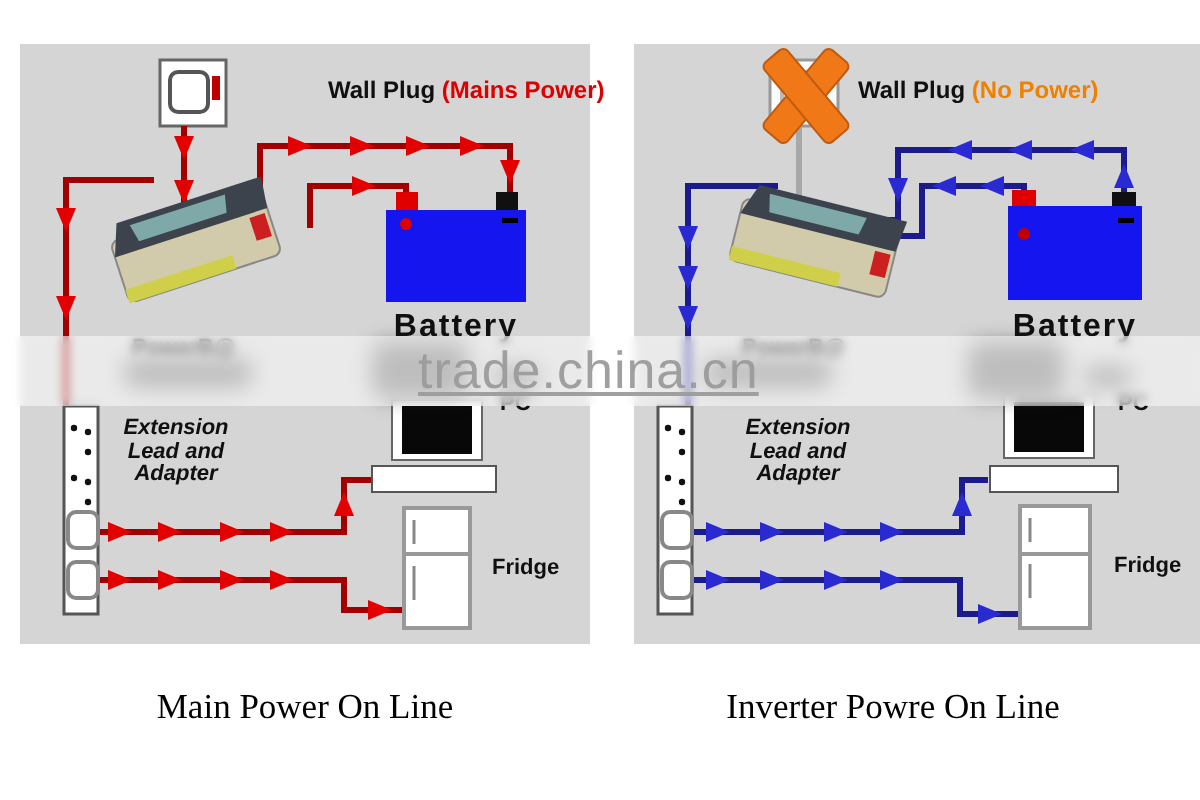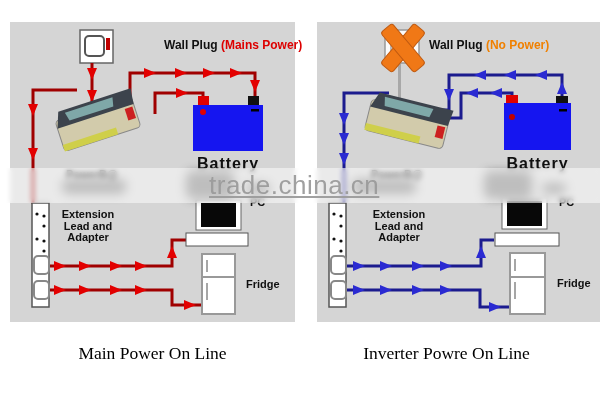--- a/index.html
+++ b/index.html
@@ -3,21 +3,21 @@
 <meta charset="utf-8">
 <style>
   html,body{margin:0;padding:0;background:#fff;}
   .stage{position:relative;width:600px;height:400px;background:#fff;overflow:hidden;
          font-family:"Liberation Sans",sans-serif;}
   .panel{position:absolute;background:var(--panel-bg,#d5d5d5);}
   .panel svg{position:absolute;left:0;top:0;}
   .lbl{position:absolute;font:bold 11px "Liberation Sans",sans-serif;color:#101010;white-space:nowrap;}
   .plugline{font-size:12px;}
   .batlbl{font-size:16px;letter-spacing:1px;text-align:center;}
-  .extlbl{text-align:center;line-height:11.5px;white-space:normal;}
+  .extlbl{text-align:center;line-height:11.5px;white-space:normal;font-style:italic;}
   .status-mains{color:var(--mains-red,#d00);}
   .status-none{color:var(--nopower-orange,#f08000);}
   .caption{position:absolute;font:17.5px "Liberation Serif",serif;color:#000;text-align:center;}
   .wire-l{stroke:var(--wire-red,#a00000);stroke-width:3;fill:none;}
   .arr-l{fill:var(--arrow-red,#e30000);}
   .wire-r{stroke:var(--wire-blue,#1b1b8e);stroke-width:3;fill:none;}
   .arr-r{fill:var(--arrow-blue,#2a2ad2);}
   .battery-rect{fill:var(--battery-blue,#1515f0);}
   .xbar{fill:var(--x-orange,#f07816);stroke:#c05a10;stroke-width:1;}
   .smudge{position:absolute;background:rgba(35,35,35,.5);filter:blur(5px);border-radius:6px;}

